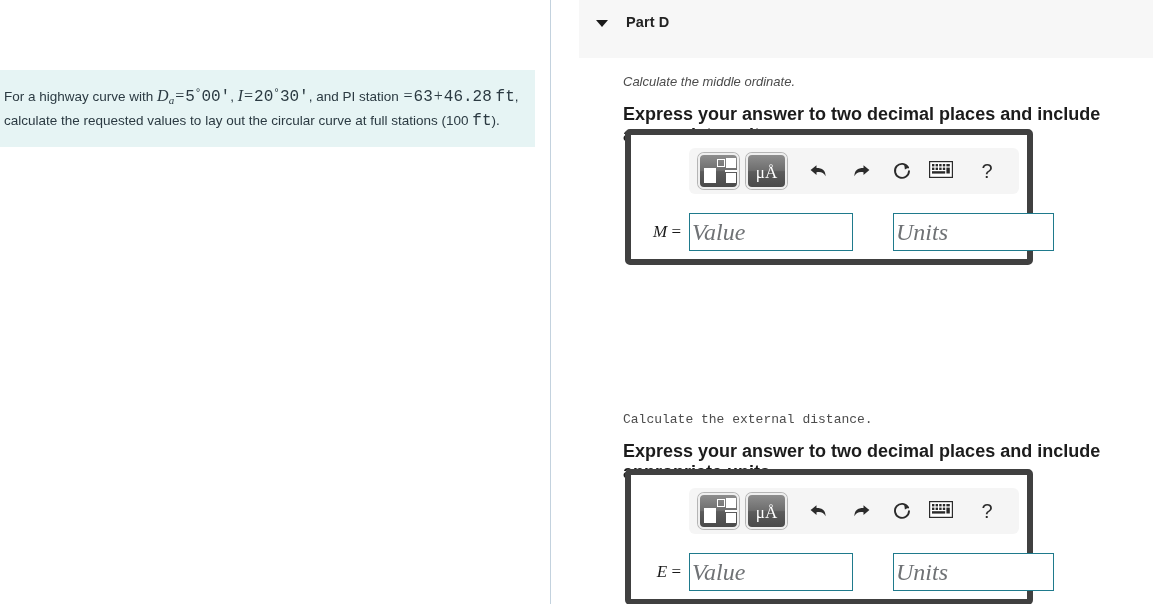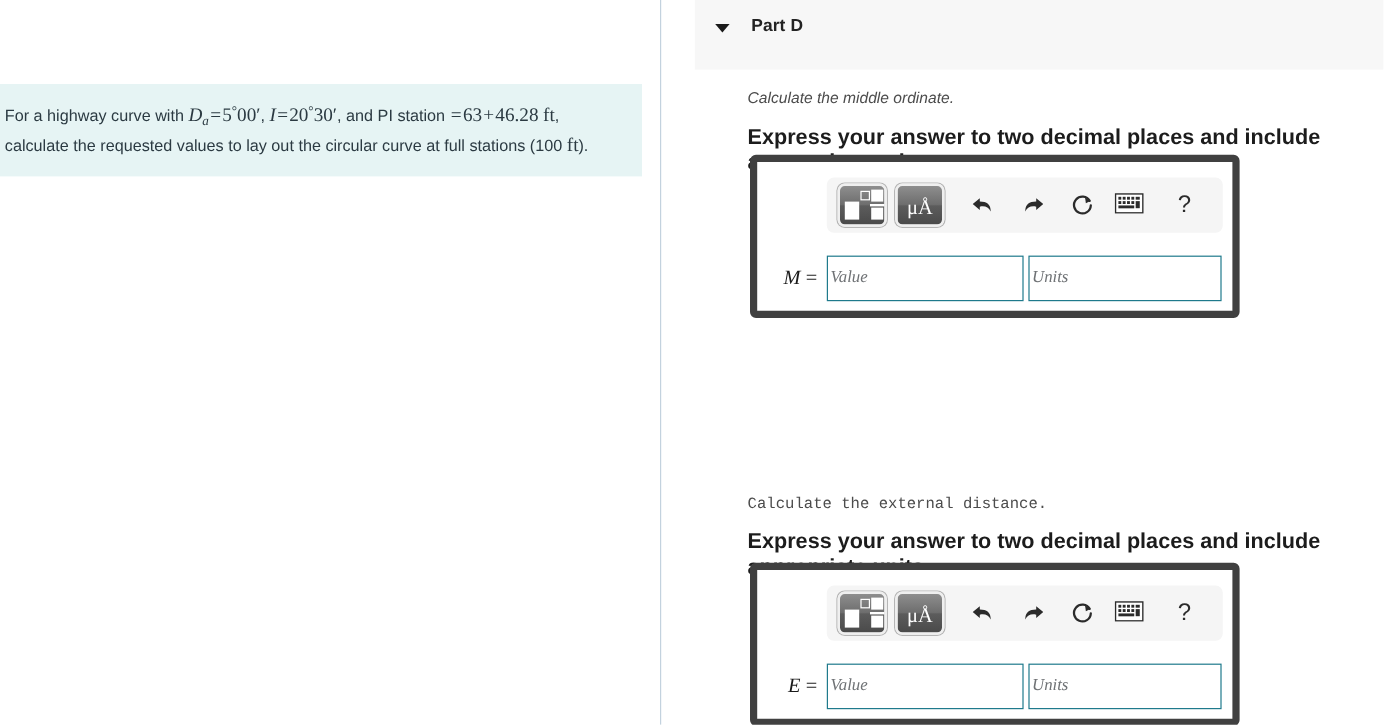--- a/index.html
+++ b/index.html
@@ -36,21 +36,21 @@
     color: #2b3a42;
     font-size: 13.5px;
     line-height: 19.5px;
   }
   .mathv {
     font-family: "Liberation Serif", serif;
     font-style: italic;
     font-size: 16px;
   }
   .mathn {
-    font-family: Liberation Serif, serif;
+    font-family: Liberation Mono, monospace;
     font-style: normal;
     font-size: 16px;
   }
   .mathop {
     font-family: "Liberation Serif", serif;
     font-style: normal;
     font-size: 16px;
     padding: 0 1px;
   }
   .sub {
@@ -232,31 +232,31 @@
     box-sizing: border-box;
   }
   .var-label i { font-style: italic; }
   .field {
     height: 38px;
     border: 1px solid #1f7a8c;
     background: #ffffff;
     box-sizing: border-box;
     font-family: "Liberation Serif", serif;
     font-style: italic;
-    font-size: 14px;
+    font-size: 24px;
     color: #b91c1c;
     outline: none;
   }
   .field::placeholder {
     color: #6f7275;
     opacity: 1;
     font-style: italic;
   }
   .field-value { width: 164px; }
-  .field-units { width: 161px; }
+  .field-units { width: 161px; margin-left: 36px; }
   .field-gap { width: 4px; }
 </style>
 </head>
 <body>
 
 <div id="left-pane">
   <div id="problem-statement">
     <span>For a highway curve with</span>
     <span class="mathv"><span>D</span><span class="sub">a</span></span><span class="mathop">=</span><span class="mathn"><span>5</span><span class="deg">°</span><span>00′</span></span><span>,</span>
     <span class="mathv">I</span><span class="mathop">=</span><span class="mathn"><span>20</span><span class="deg">°</span><span>30′</span></span><span>, and PI station</span>

